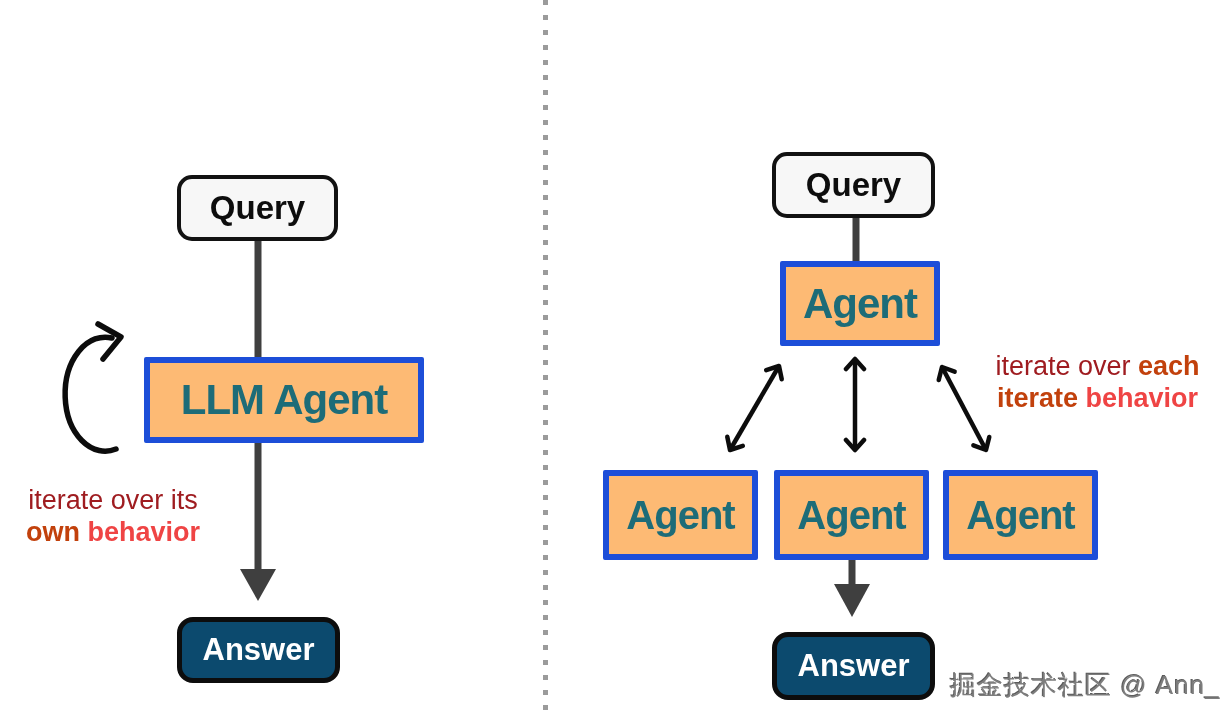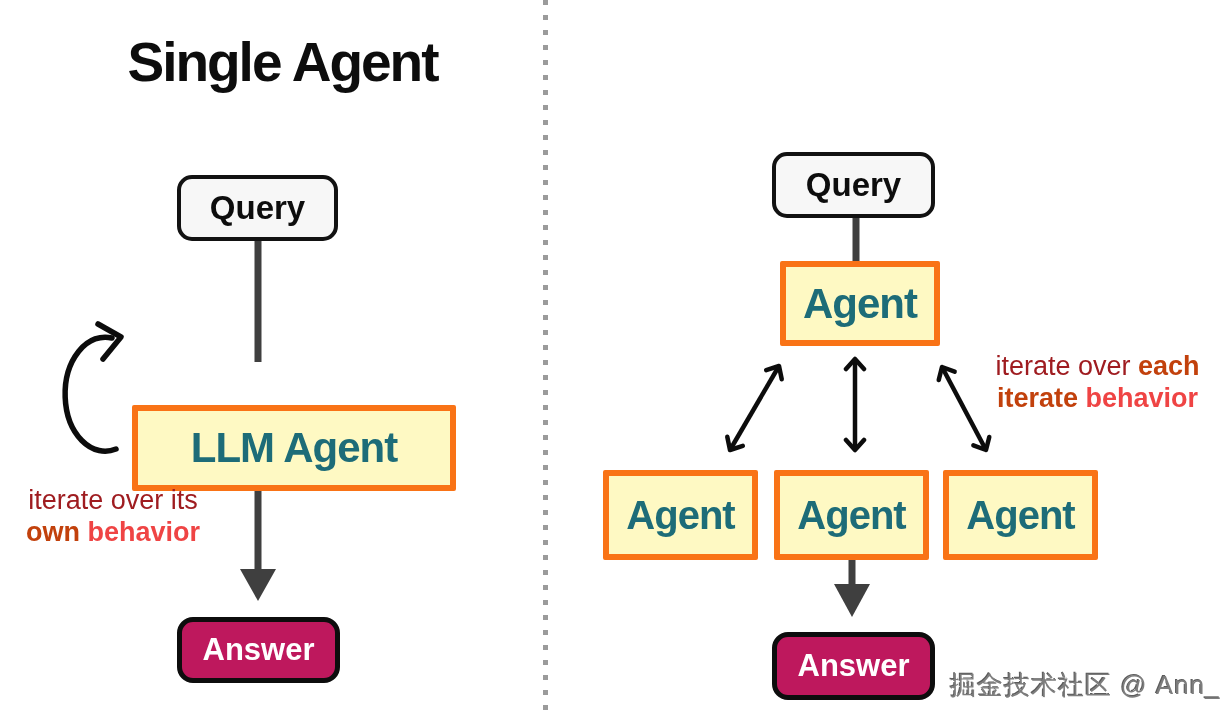--- a/index.html
+++ b/index.html
@@ -14,26 +14,26 @@
   .box {
     position:absolute; box-sizing:border-box; display:flex;
     align-items:center; justify-content:center; font-weight:700;
     white-space:nowrap;
   }
   .query-box {
     background:#f7f7f7; border:4px solid #121212; border-radius:15px;
     color:#0d0d0d; font-size:33px;
   }
   .agent-box {
-    background:#fef9c3; border:6px solid #f97316; border-radius:2px;
+    background:#fdba74; border:6px solid #1d4ed8; border-radius:2px;
     color:#1d6c78; font-size:42px; letter-spacing:-1px;
   }
   .worker { font-size:40px; }
   .answer-box {
-    background:#be185d; border:5px solid #0d0d0d; border-radius:16px;
+    background:#0c4a6e; border:5px solid #0d0d0d; border-radius:16px;
     color:#ffffff; font-size:31px;
   }
   .annotation {
     position:absolute; text-align:center; font-size:27px; line-height:32px;
     color:#9f1c20; white-space:nowrap;
   }
   .annotation b.black { color:#c2410c; }
   .annotation b.red { color:#ef4444; }
   #divider {
     position:absolute; left:543px; top:0; width:5px; height:716px;
@@ -87,27 +87,26 @@
     </g>
 
     <g>
       <line x1="852" y1="557" x2="852" y2="587" stroke="#3f3f3f" stroke-width="7"></line>
       <polygon points="834,584 870,584 852,617" fill="#3f3f3f"></polygon>
     </g>
   </svg>
 
   <div id="divider"></div>
 
-  <div class="panel-title" style="left:60px; top:30px; width:445px;">Single Agent</div>
 
   <div class="box query-box" style="left:177px; top:175px; width:161px; height:66px;">
     <span>Query</span>
   </div>
 
-  <div class="box agent-box" style="left:132px; top:357px; width:324px; height:86px;margin-top:48px;">
+  <div class="box agent-box" style="left:144px; top:357px; width:280px; height:86px;">
     <span>LLM Agent</span>
   </div>
 
   <div class="annotation" style="left:18px; top:484px; width:190px;">
     <span>iterate over its</span><br>
     <b class="black">own</b>
     <b class="red">behavior</b>
   </div>
 
   <div class="box answer-box" style="left:177px; top:617px; width:163px; height:66px;">

